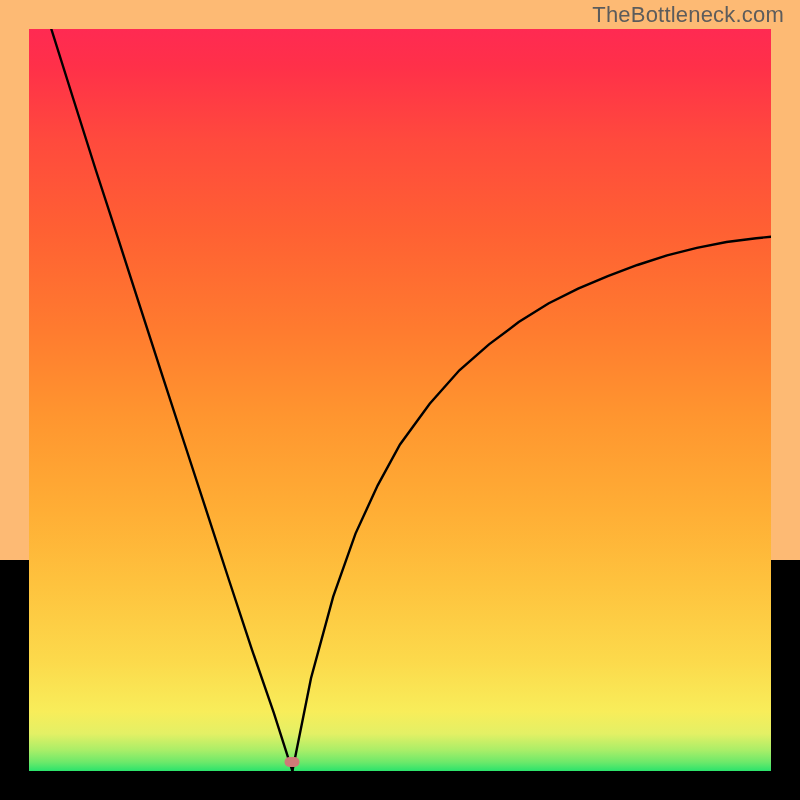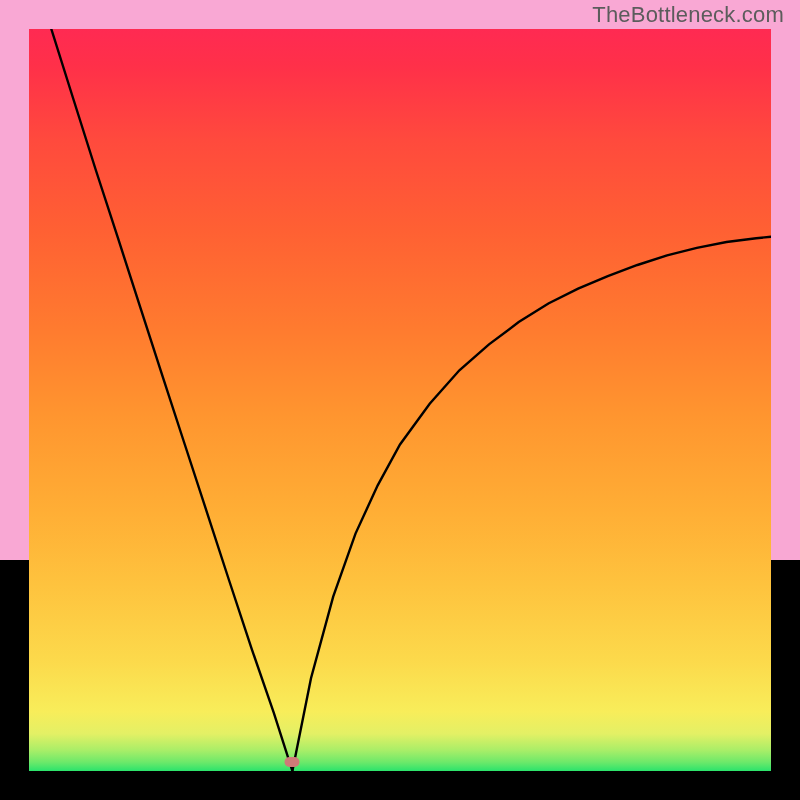--- a/index.html
+++ b/index.html
@@ -8,21 +8,21 @@
     width: 800px;
     height: 800px;
     background: #000;
     overflow: hidden;
     font-family: Arial, Helvetica, sans-serif;
   }
   .stage {
     position: relative;
     width: 800px;
     height: 560px;
-    background: #f9a8d4;
+    background: #fdba74;
   }
   .watermark {
     position: absolute;
     top: 2px;
     right: 16px;
     color: #5c5c5c;
     font-size: 22px;
     letter-spacing: 0.2px;
     z-index: 40;
     user-select: none;

